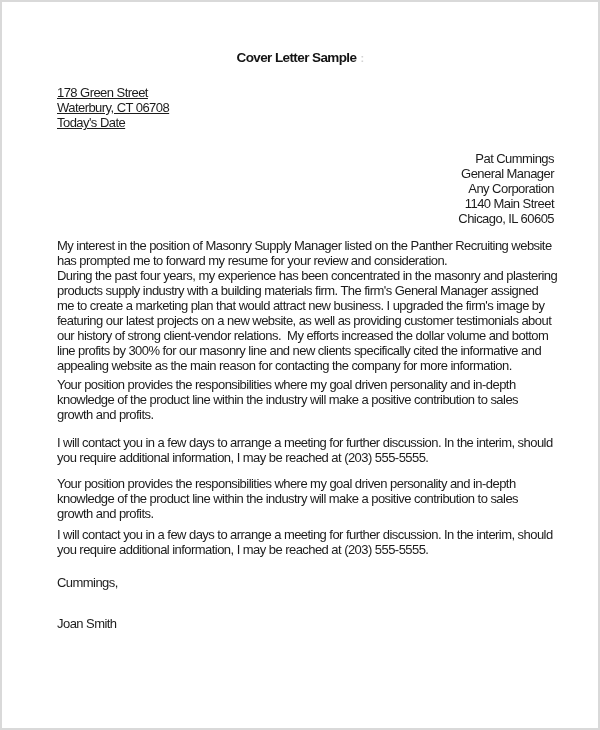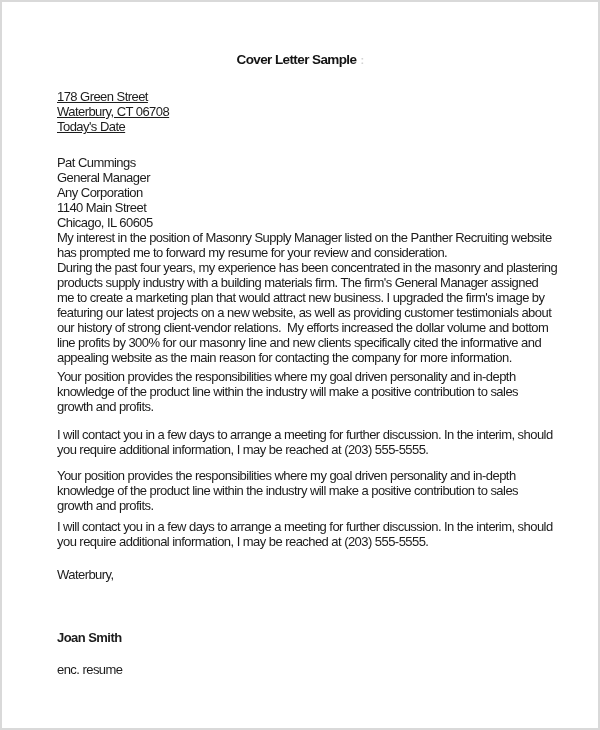--- a/index.html
+++ b/index.html
@@ -20,44 +20,44 @@
     line-height: 15px;
     letter-spacing: -0.55px;
     padding: 0 44px 0 55px;
   }
   .title {
     margin: 46px -44px 0 -55px;
     text-align: center;
     font-size: 13.5px;
     font-weight: bold;
     letter-spacing: -0.6px;
-    line-height: 24px;
+    line-height: 19px;
     color: #141414;
   }
   .title .faint {
     color: #d2d2d2;
     font-weight: bold;
     margin-left: 4px;
     font-size: 11px;
   }
   .block, .para, .line {
     white-space: pre;
     margin: 0;
   }
   .sender      { margin-top: 17px; text-decoration: underline; }
-  .recipient   { margin-top: 21px; }
+  .recipient   { margin-top: 21px; text-align: right; }
   .salutation  { margin-top: 19px; }
-  .para-1      { }
+  .para-1      { margin-top: 12px; }
   .para-2      {  }
   .para-3      { margin-top: 4px;  }
   .para-4      { margin-top: 13px; }
   .para-5      { margin-top: 11px; }
   .para-6      { margin-top: 6px;  }
   .closing     { margin-top: 18px; }
-  .signature   { margin-top: 48px; font-weight: bold; }
+  .signature   { margin-top: 26px; }
   .enclosure   { margin-top: 17px; }
 </style>
 </head>
 <body>
 
 <div class="page">
 
   <h1 class="title">
     <span>Cover Letter Sample</span><span class="faint">:</span>
   </h1>
@@ -91,19 +91,18 @@
   <p class="para para-4">I will contact you in a few days to arrange a meeting for further discussion. In the interim, should
 you require additional information, I may be reached at (203) 555-5555.</p>
 
   <p class="para para-5">Your position provides the responsibilities where my goal driven personality and in-depth
 knowledge of the product line within the industry will make a positive contribution to sales
 growth and profits.</p>
 
   <p class="para para-6">I will contact you in a few days to arrange a meeting for further discussion. In the interim, should
 you require additional information, I may be reached at (203) 555-5555.</p>
 
-  <p class="line closing">Waterbury,</p>
+  <p class="line closing">Cummings,</p>
 
   <p class="line signature">Joan Smith</p>
 
-  <p class="line enclosure">enc. resume</p>
 
 </div>
 
 </body></html>

